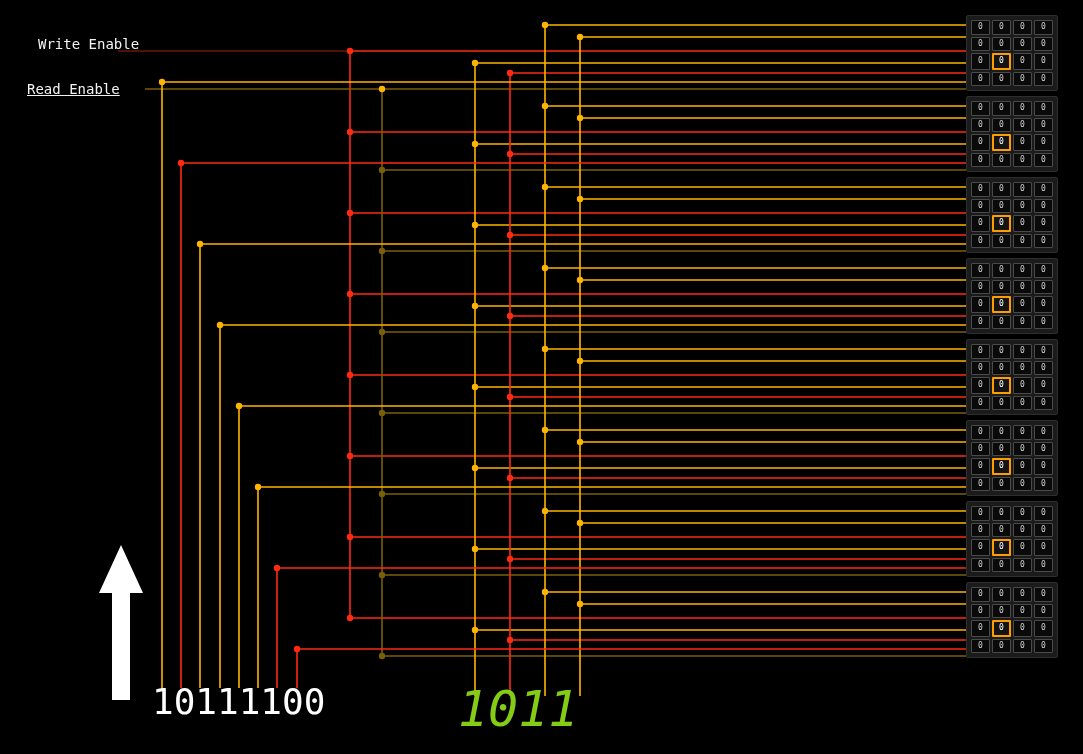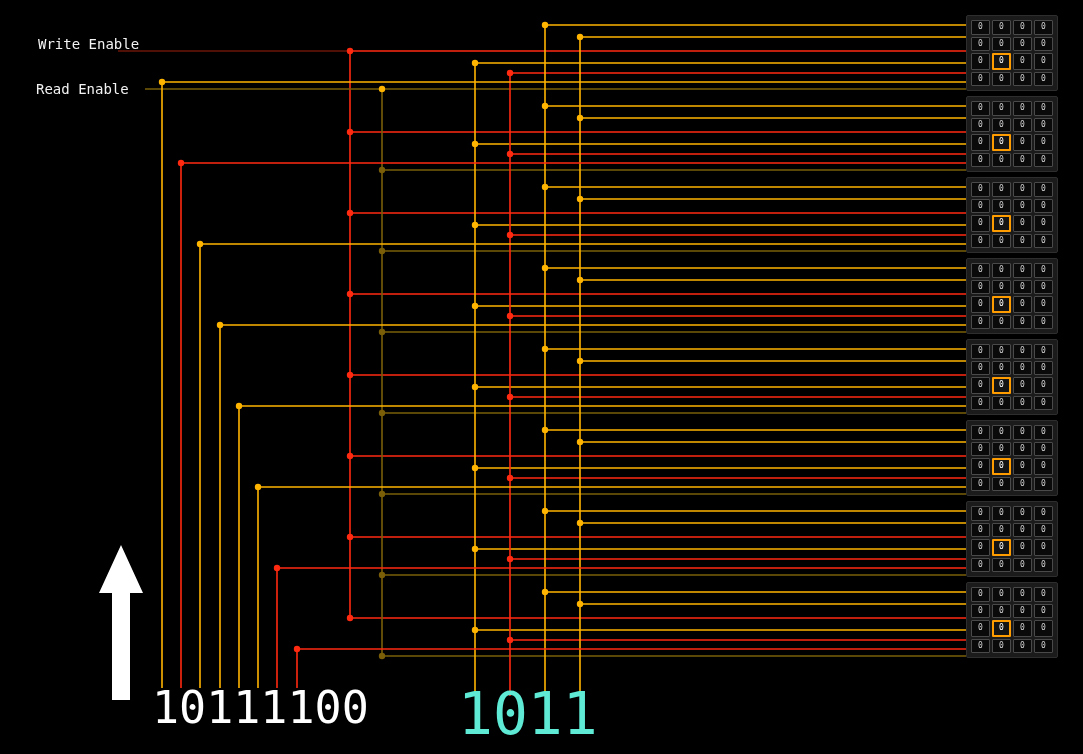--- a/index.html
+++ b/index.html
@@ -3,23 +3,23 @@
 <meta charset="utf-8">
 <style>
   html,body{margin:0;padding:0;background:#000;}
   .stage{
     position:relative;width:1083px;height:754px;background:#000;overflow:hidden;
     font-family:"DejaVu Sans Mono", monospace;
   }
   .wires{position:absolute;left:0;top:0;}
   .label{position:absolute;color:#f2f2f2;font-size:14px;letter-spacing:0;white-space:pre;margin-left:16px;}
   .label-we{left:22px;top:36px;}
-  .label-re{left:20px;top:81px;}
-  .data-bits{position:absolute;left:152px;top:681px;font-size:45px;color:#fff;white-space:pre;}
-  .addr-bits{position:absolute;left:458px;top:680px;font-size:58px;color:#5eead4;white-space:pre;}
+  .label-re{left:11px;top:81px;text-decoration:underline;}
+  .data-bits{position:absolute;left:152px;top:681px;font-size:36px;color:#fff;white-space:pre;}
+  .addr-bits{position:absolute;left:458px;top:680px;font-size:50px;color:#84cc16;white-space:pre;font-style:italic;}
   .block{
     position:absolute;left:966px;width:92px;height:76px;background:#1b1b1b;
     border:1px solid #2e2e2e;border-radius:2px;box-sizing:border-box;
     display:grid;grid-template-columns:repeat(4,1fr);gap:2px;padding:4px;
   }
   .cell{
     background:#0a0a0a;border:1px solid #4a4a4a;border-radius:1px;color:#cfcfcf;
     font-size:8px;line-height:1;display:flex;align-items:center;justify-content:center;
     box-sizing:border-box;
   }

